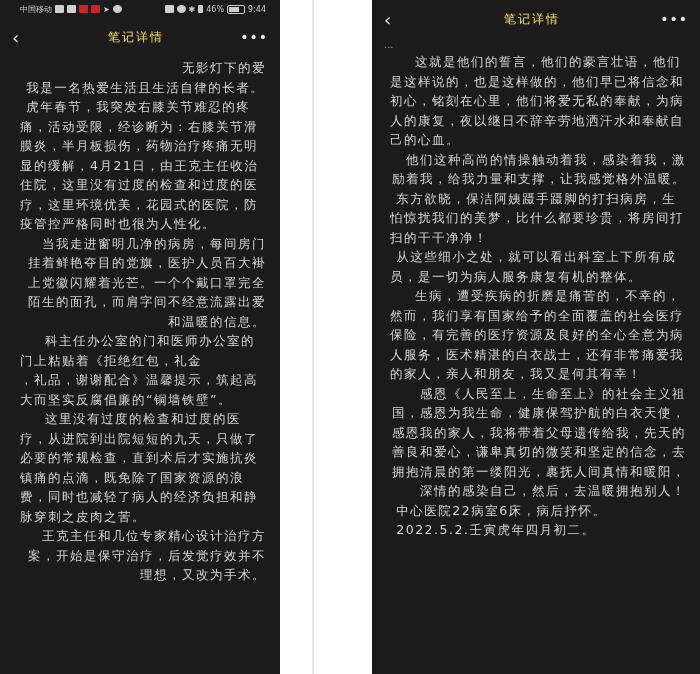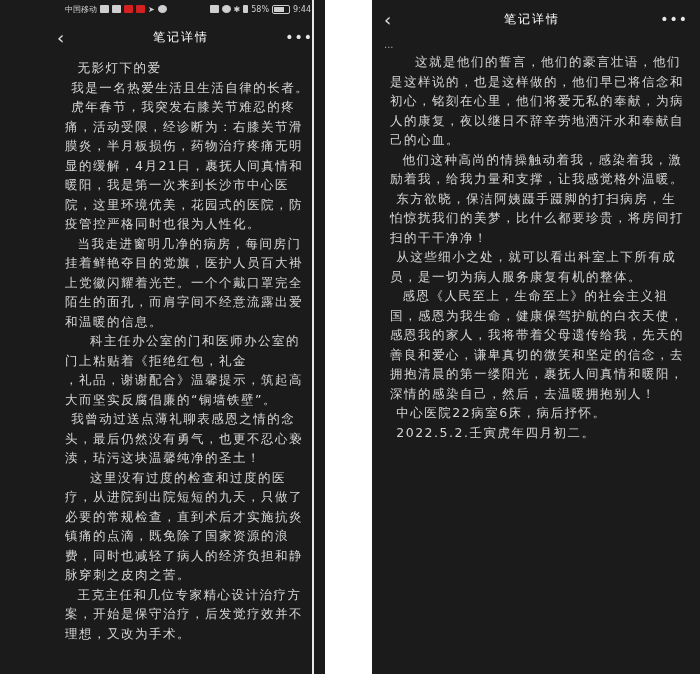--- a/index.html
+++ b/index.html
@@ -1,37 +1,37 @@
 <!DOCTYPE html>
 <html><head>
 <meta charset="utf-8">
 <style>
   html, body { margin:0; padding:0; }
   body { width:700px; height:674px; background:#ffffff; position:relative; overflow:hidden;
          font-family:"DejaVu Sans", sans-serif; }
   .phone { position:absolute; top:0; height:674px; background:#1b1b1b; color:#d9d9d9; overflow:hidden; }
-  #left { left:0; width:280px;padding-left:45px; }
+  #left { left:0; width:280px; }
   #right { left:372px; width:328px; }
   .gap-strip { position:absolute; left:312px; top:0; width:2px; height:674px; background:#e8e8e8; }
   .statusbar { height:18px; display:flex; align-items:center; justify-content:space-between; padding:0 14px 0 20px; font-size:8px; color:#cfcfcf; }
   .sb-left, .sb-right { display:flex; align-items:center; gap:3px; }
   .sb-ico { display:inline-block; width:9px; height:8px; background:#cfcfcf; border-radius:1px; }
   .sb-ico.red { background:#d42020; }
   .sb-ico.round { border-radius:50%; }
   .battery { display:inline-block; width:16px; height:7px; border:1px solid #cfcfcf; border-radius:2px; position:relative; }
   .battery::after { content:""; position:absolute; left:1px; top:1px; width:10px; height:5px; background:#cfcfcf; }
   .navbar { height:38px; display:flex; align-items:center; justify-content:space-between; padding:0 12px; }
   #right .navbar { margin-top:0; height:38px; }
   .back { font-size:18px; color:#e0e0e0; width:20px; cursor:pointer; }
-  .title { font-size:12px; color:#ffffff; letter-spacing:2px; }
+  .title { font-size:12px; color:#fde047; letter-spacing:2px; }
   .more { font-size:14px; color:#e6e6e6; letter-spacing:1px; cursor:pointer; }
   .content { padding:2px 14px 0 20px; font-size:12.5px; line-height:19.5px; color:#d6d6d6; letter-spacing:1.5px; }
   #right .content { padding:0 14px 0 18px; }
   .content p { margin:0; }
-  .ind1 { text-indent:1em; }
+  .ind1 { text-indent:1em;text-align:right; }
   .ind2 { text-indent:2em; }
   .ind05 { text-indent:0.5em; }
   .ellipsis { font-size:10px; color:#aaa; padding-left:12px; line-height:14px; }
 </style>
 </head>
 <body>
 
 <div id="left" class="phone">
   <div class="statusbar">
     <div class="sb-left">
@@ -41,55 +41,55 @@
       <span class="sb-ico red"></span>
       <span class="sb-ico red"></span>
       <span>➤</span>
       <span class="sb-ico round"></span>
     </div>
     <div class="sb-right">
       <span class="sb-ico"></span>
       <span class="sb-ico round"></span>
       <span>✱</span>
       <span class="sb-ico" style="width:5px"></span>
-      <span>58%</span>
+      <span>46%</span>
       <span class="battery"></span>
       <span>9:44</span>
     </div>
   </div>
   <div class="navbar">
     <span class="back">‹</span>
     <span class="title">笔记详情</span>
     <span class="more">•••</span>
   </div>
   <div class="content">
     <p class="ind1">无影灯下的爱</p>
     <p class="ind05">我是一名热爱生活且生活自律的长者。</p>
-    <p class="ind05">虎年春节，我突发右膝关节难忍的疼痛，活动受限，经诊断为：右膝关节滑膜炎，半月板损伤，药物治疗疼痛无明显的缓解，4月21日，裹抚人间真情和暖阳，我是第一次来到长沙市中心医院，这里环境优美，花园式的医院，防疫管控严格同时也很为人性化。</p>
+    <p class="ind05">虎年春节，我突发右膝关节难忍的疼痛，活动受限，经诊断为：右膝关节滑膜炎，半月板损伤，药物治疗疼痛无明显的缓解，4月21日，由王克主任收治住院，这里没有过度的检查和过度的医疗，这里环境优美，花园式的医院，防疫管控严格同时也很为人性化。</p>
     <p class="ind1">当我走进窗明几净的病房，每间房门挂着鲜艳夺目的党旗，医护人员百大褂上党徽闪耀着光芒。一个个戴口罩完全陌生的面孔，而肩字间不经意流露出爱和温暖的信息。</p>
     <p class="ind2">科主任办公室的门和医师办公室的门上粘贴着《拒绝红包，礼金</p>
     <p>，礼品，谢谢配合》温馨提示，筑起高大而坚实反腐倡廉的“铜墙铁壁”。</p>
-    <p class="ind05">我曾动过送点薄礼聊表感恩之情的念头，最后仍然没有勇气，也更不忍心亵渎，玷污这块温馨纯净的圣土！</p>
     <p class="ind2">这里没有过度的检查和过度的医疗，从进院到出院短短的九天，只做了必要的常规检查，直到术后才实施抗炎镇痛的点滴，既免除了国家资源的浪费，同时也减轻了病人的经济负担和静脉穿刺之皮肉之苦。</p>
     <p class="ind1">王克主任和几位专家精心设计治疗方案，开始是保守治疗，后发觉疗效并不理想，又改为手术。</p>
 
   </div>
 </div>
 
 <div class="gap-strip"></div>
 
 <div id="right" class="phone">
   <div class="navbar">
     <span class="back">‹</span>
     <span class="title">笔记详情</span>
     <span class="more">•••</span>
   </div>
   <div class="ellipsis">...</div>
   <div class="content">
     <p class="ind2">这就是他们的誓言，他们的豪言壮语，他们是这样说的，也是这样做的，他们早已将信念和初心，铭刻在心里，他们将爱无私的奉献，为病人的康复，夜以继日不辞辛劳地洒汗水和奉献自己的心血。</p>
     <p class="ind1">他们这种高尚的情操触动着我，感染着我，激励着我，给我力量和支撑，让我感觉格外温暖。</p>
     <p class="ind05">东方欲晓，保洁阿姨蹑手蹑脚的打扫病房，生怕惊扰我们的美梦，比什么都要珍贵，将房间打扫的干干净净！</p>
     <p class="ind05">从这些细小之处，就可以看出科室上下所有成员，是一切为病人服务康复有机的整体。</p>
+    <p class="ind2">生病，遭受疾病的折磨是痛苦的，不幸的，然而，我们享有国家给予的全面覆盖的社会医疗保险，有完善的医疗资源及良好的全心全意为病人服务，医术精湛的白衣战士，还有非常痛爱我的家人，亲人和朋友，我又是何其有幸！</p>
     <p class="ind1">感恩《人民至上，生命至上》的社会主义祖国，感恩为我生命，健康保驾护航的白衣天使，感恩我的家人，我将带着父母遗传给我，先天的善良和爱心，谦卑真切的微笑和坚定的信念，去拥抱清晨的第一缕阳光，裹抚人间真情和暖阳，深情的感染自己，然后，去温暖拥抱别人！</p>
     <p class="ind05">中心医院22病室6床，病后抒怀。</p>
     <p class="ind05">2022.5.2.壬寅虎年四月初二。</p>
   </div>
 </div>
 
 </body></html>

